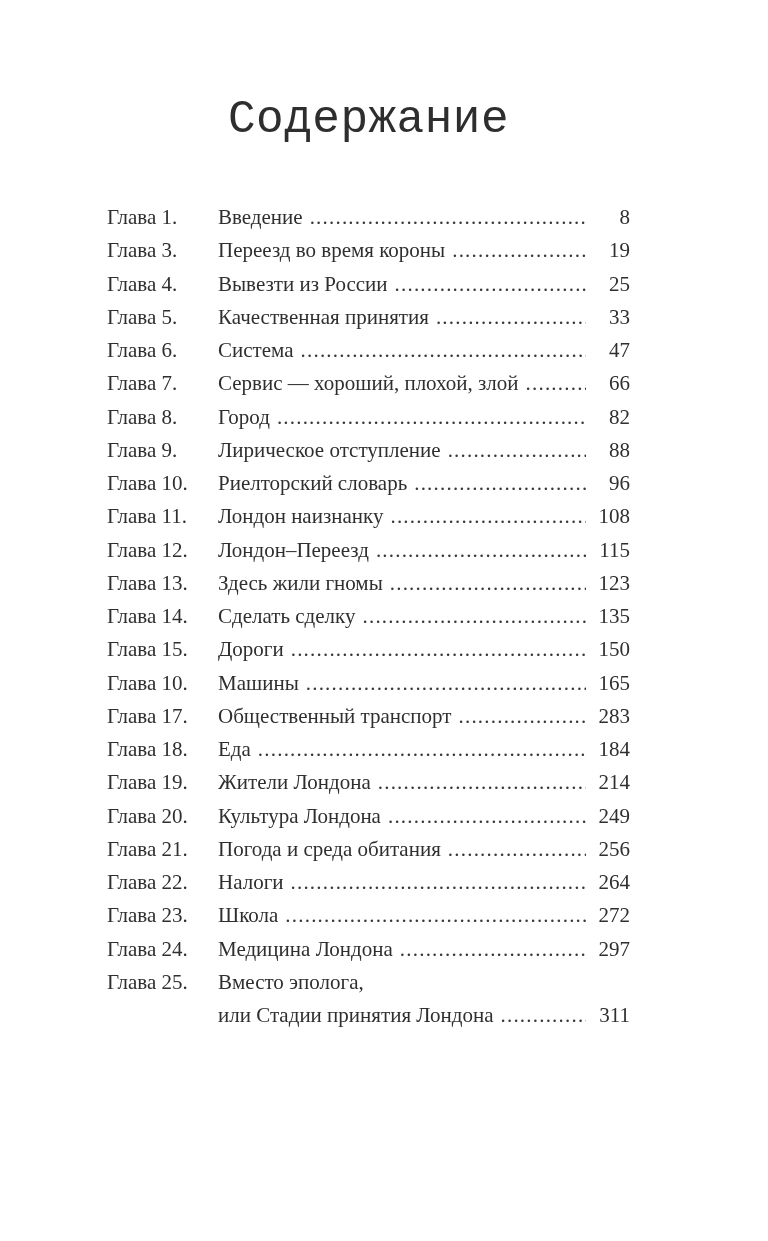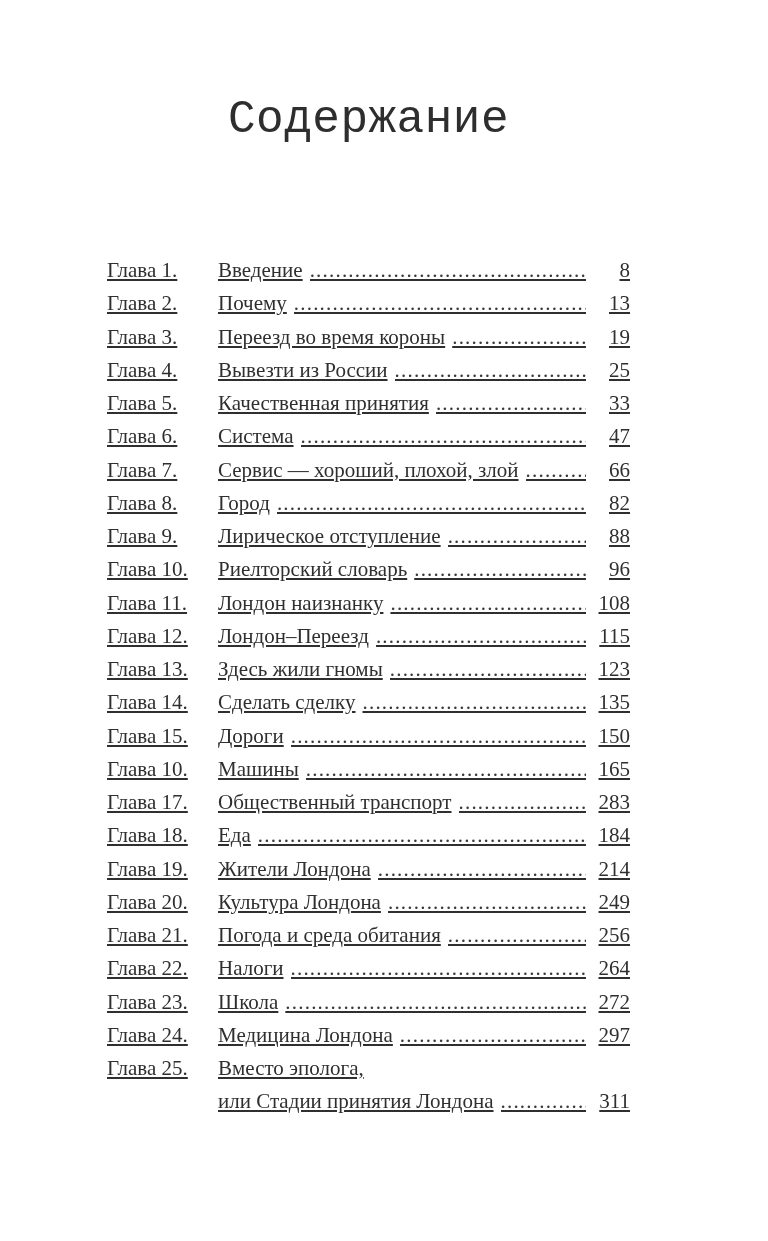--- a/index.html
+++ b/index.html
@@ -24,24 +24,23 @@
     font-size: 46px;
     font-weight: 500;
     line-height: 56px;
     margin: 92px 0 0 0;
     text-align: center;
     letter-spacing: 0.5px;
     color: #2e2e2e;
     font-family: Liberation Mono, monospace;
   }
   .toc {
-    margin-top: 106px;
+    margin-top: 53px;
     font-size: 21px;
     line-height: 33.25px;
-    text-decoration: underline;
   }
   .toc-row {
     display: flex;
     align-items: flex-start;
   }
   .toc-label {
     flex: 0 0 111px;
     white-space: nowrap;
   }
   .toc-main {
@@ -89,30 +88,20 @@
     <span class="toc-label">Глава 1.</span>
     <span class="toc-main">
       <span class="toc-line-last">
         <span class="toc-title">Введение</span>
         <span class="leader"></span>
       </span>
     </span>
     <span class="toc-page">8</span>
   </div>
 
-  <div class="toc-row">
-    <span class="toc-label">Глава 2.</span>
-    <span class="toc-main">
-      <span class="toc-line-last">
-        <span class="toc-title">Почему</span>
-        <span class="leader"></span>
-      </span>
-    </span>
-    <span class="toc-page">13</span>
-  </div>
 
   <div class="toc-row">
     <span class="toc-label">Глава 3.</span>
     <span class="toc-main">
       <span class="toc-line-last">
         <span class="toc-title">Переезд во время короны</span>
         <span class="leader"></span>
       </span>
     </span>
     <span class="toc-page">19</span>

